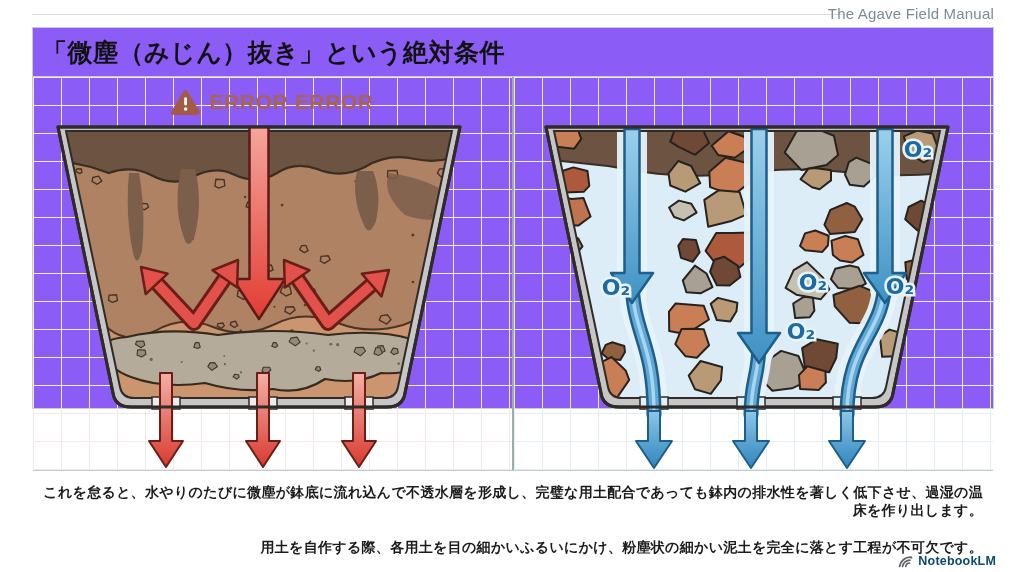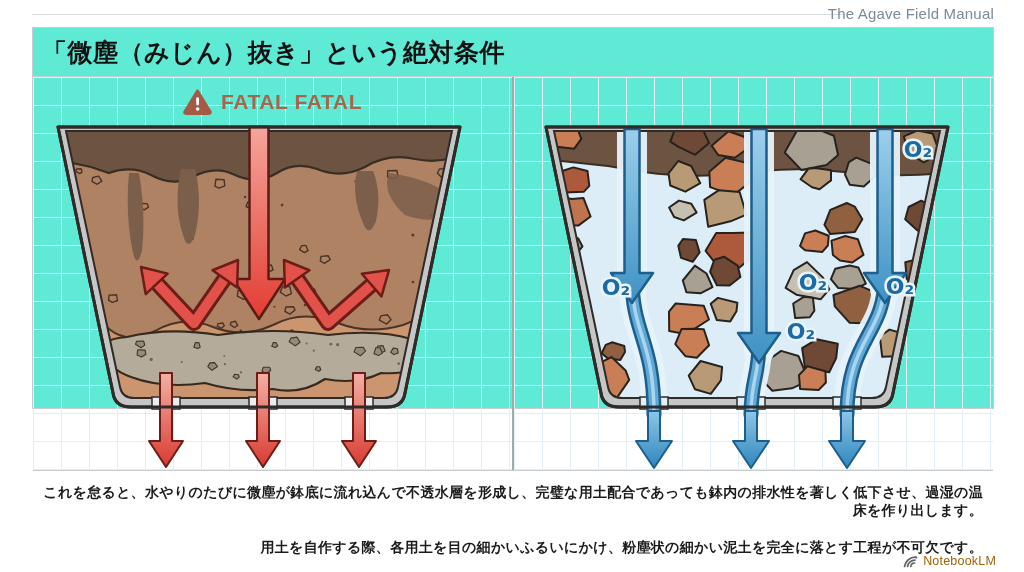--- a/index.html
+++ b/index.html
@@ -2,62 +2,62 @@
 <html style="--accent-fatal: #a8654e; --accent-engineered: #6d8191; --header-slate: #7b8b97; --card-border: #c7ccd1; --divider: #9cada7; --rule-gray: #d7dde1; --grid-warm: #f5e8e4; --grid-cool: #e3edf4; --fatal-arrow: #e2514a; --fatal-arrow-light: #f5a69c; --fatal-arrow-dark: #6b1d17; --water-blue: #4f9fd1; --water-blue-light: #9ccfeb; --water-blue-dark: #1d5e8c; --o2-blue: #1b6aa6; --water-bg: #dcedf8; --soil-dark: #6d5442; --soil-mid: #b08264; --soil-light: #cb9570; --soil-drip: #7c5f4a; --sediment-gray: #b5ab9b; --pot-gray: #c6c6c6; --outline-dark: #2f2b28;"><head>
 <meta charset="utf-8">
 <style>
   * { margin:0; padding:0; box-sizing:border-box; }
   html,body { width:1024px; height:572px; background:#fff; font-family:"Liberation Sans","DejaVu Sans",sans-serif; }
   .page { position:relative; width:1024px; height:572px; background:#fff; overflow:hidden; }
 
   .manual-rule { position:absolute; top:14px; left:32px; width:812px; height:1px; background:var(--rule-gray,#d7dde1); }
   .manual-label { position:absolute; top:5px; right:30px; font-size:15px; color:var(--header-slate,#7b8b97); letter-spacing:.2px; }
 
-  .card { position:absolute; left:32px; top:27px; width:962px; height:382px; background:#5eead4; border:1.5px solid var(--card-border,#c7ccd1);text-align:right; }
+  .card { position:absolute; left:32px; top:27px; width:962px; height:382px; background:#8b5cf6; border:1.5px solid var(--card-border,#c7ccd1);text-align:right; }
   .card-title { height:49px; display:flex; align-items:center; padding-left:9px; border-bottom:1.5px solid var(--card-border,#c7ccd1); font-size:25px; font-weight:700; color:#111; letter-spacing:.5px; }
 
   .diagram { position:relative; height:393px; display:flex; }
   .panel { position:relative; width:479.5px; height:100%; overflow:hidden; }
   .panel-fatal { background-image:linear-gradient(var(--grid-warm,#f5e8e4) 1px,transparent 1px),linear-gradient(90deg,var(--grid-warm,#f5e8e4) 1px,transparent 1px); background-size:28px 28px; }
   .panel-eng { background-image:linear-gradient(var(--grid-cool,#e3edf4) 1px,transparent 1px),linear-gradient(90deg,var(--grid-cool,#e3edf4) 1px,transparent 1px); background-size:28px 28px; }
   .v-divider { width:2px; height:100%; background:var(--divider,#9cada7); flex:none; }
 
   .panel-header { position:absolute; top:12px; left:0; right:0; display:flex; justify-content:center; align-items:center; gap:9px; z-index:3; font-size:21px; font-weight:700; letter-spacing:.6px; }
   .panel-header.fatal { color:var(--accent-fatal,#a8654e); }
   .panel-header.eng { color:var(--accent-engineered,#6d8191); }
 
   .pot-svg { position:absolute; inset:0; z-index:2; }
   svg text { font-family:"DejaVu Sans","Liberation Sans",sans-serif; }
 
   .card-text { border-top:1.5px solid var(--card-border,#c7ccd1); padding:13px 10px 0 9px; }
   .card-text p { font-size:14px; font-weight:600; color:#1b1b1b; margin-bottom:19px; letter-spacing:.3px; }
 
   .footer { position:absolute; right:28px; bottom:4px; display:flex; align-items:center; gap:5px; }
-  .footer span { font-size:12.5px; font-weight:400; color:#a16207; letter-spacing:.2px; }
+  .footer span { font-size:12.5px; font-weight:700; color:#0c4a6e; letter-spacing:.2px; }
 </style>
 </head>
 <body>
 
 <div class="page">
 
   <div class="manual-rule"></div>
   <div class="manual-label">The Agave Field Manual</div>
 
   <div class="card">
     <div class="card-title">「微塵（みじん）抜き」という絶対条件</div>
 
     <div class="diagram">
       <div class="panel panel-fatal">
         <div class="panel-header fatal">
           <svg width="29" height="26" viewBox="0 0 29 26">
             <path d="M14.5 2 L27 22.5 Q28 24.5 25.2 24.5 L3.8 24.5 Q1 24.5 2 22.5 Z" fill="#a55a45" stroke="#a55a45" stroke-width="3" stroke-linejoin="round"></path>
             <rect x="13.2" y="8.2" width="2.8" height="8.2" rx="1.4" fill="#fff"></rect>
             <circle cx="14.6" cy="20" r="1.8" fill="#fff"></circle>
           </svg>
-          <span>FATAL FATAL</span>
+          <span>ERROR ERROR</span>
         </div>
         <svg class="pot-svg" id="svgL" viewBox="0 0 479 393">
             <defs>
               <linearGradient id="gRedC" x1="0" y1="0" x2="0" y2="1">
                 <stop offset="0%" stop-color="#f5a69c"></stop>
                 <stop offset="100%" stop-color="#e23c32"></stop>
               </linearGradient>
               <linearGradient id="gRedB" x1="0" y1="0" x2="0" y2="1">
                 <stop offset="0%" stop-color="#f4b0a6"></stop>
                 <stop offset="100%" stop-color="#d93a30"></stop>

